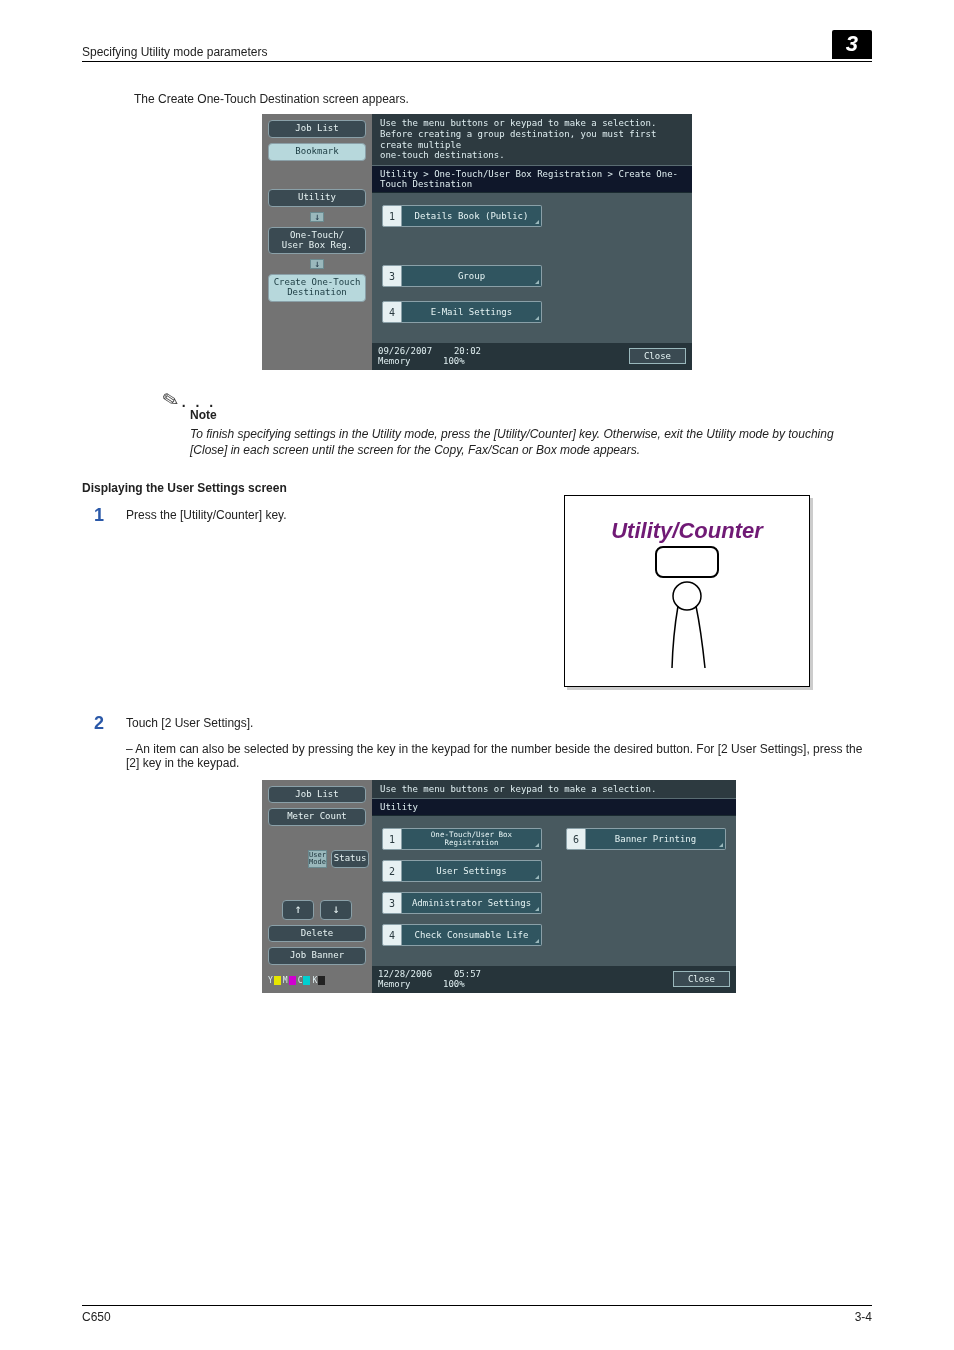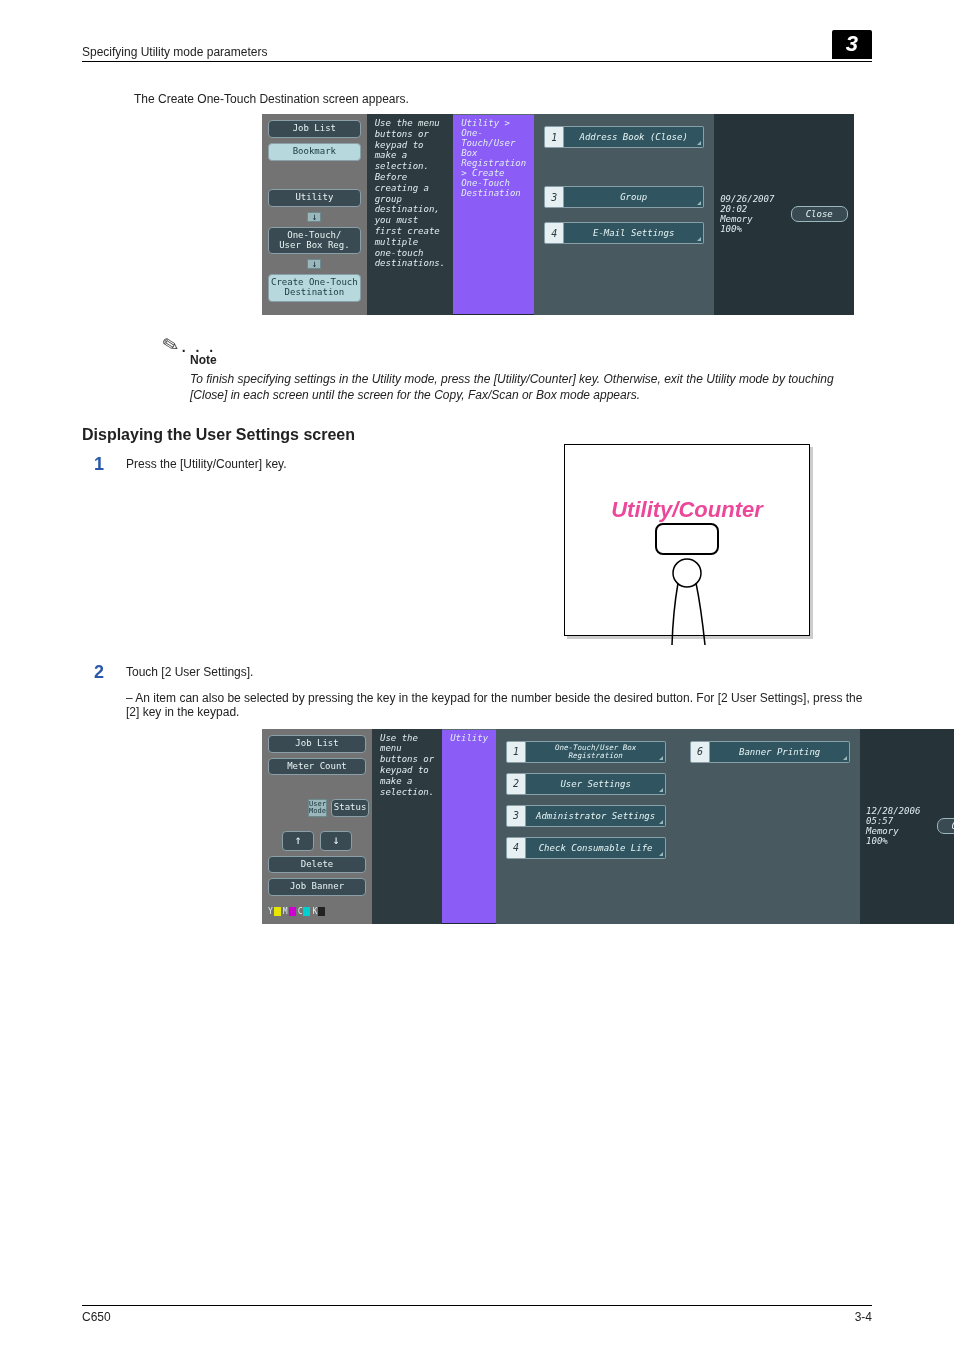--- a/index.html
+++ b/index.html
@@ -110,33 +110,32 @@
   .toner { display:flex; align-items:center; gap:1px; }
   .toner .bar { width:7px; height:9px; background:#111; }
   .toner.y .bar{background:#e6e600;}
   .toner.m .bar{background:#d000d0;}
   .toner.c .bar{background:#00d0d0;}
   .toner.k .bar{background:#222;}
 
   .screen-right {
     flex: 1;
     display:flex;
-    flex-direction: row;
-    font-style: italic;
+    flex-direction: column;
   }
   .s-top {
     padding: 4px 8px;
     font-size: 9px;
     line-height: 1.2;
     background: var(--screen-darker);
   }
   .s-crumb {
     padding: 3px 8px;
     font-size: 9px;
-    background: #8b5cf6;
+    background: #0f172a;
     border-top: 1px solid #5a6c72;
     border-bottom: 1px solid #1a2a30;
   }
   .s-main {
     flex:1;
     padding: 12px 10px 20px 10px;
     background: #48595f;
     min-height: 150px;
     display:flex;
     flex-direction:column;
@@ -179,40 +178,40 @@
     justify-content: space-between;
     align-items:center;
     padding: 3px 6px 4px 6px;
     background: #26343a;
     font-size: 9px;
   }
   .s-footer .left { display:flex; gap:10px; }
   .s-close {
     background: #3a4a52;
     border:1px solid #9ab8bc;
-    border-radius:7px;
+    border-radius:0;
     padding:2px 14px;
     color:#e6f4f4;
     font-size:9px;
   }
 
   
   .note-block { margin-left: 80px; }
   .note-block .icon {
     font-size: 20px;
     transform: rotate(-12deg);
     display:inline-block;
     color:#444;
   }
   .note-block .dots { font-size:14px; font-weight:bold; letter-spacing:3px; margin-left:3px;}
   .note-block .label { font-weight: bold; font-size: 12px; margin-left: 28px; margin-top:-4px;}
   .note-block .body { font-style: italic; font-size: 12px; margin: 4px 0 12px 28px; line-height:1.35;}
 
   
-  .sect { font-weight: bold; font-size: 16px; margin: 22px 0 10px 0; }
+  .sect { font-weight: bold; font-size: 12px; margin: 22px 0 10px 0; }
 
   
   .step {
     display: flex;
     align-items: flex-start;
     gap: 22px;
     margin-bottom: 8px;
   }
   .step .n {
     color: #2a58a8;
@@ -239,22 +238,21 @@
     justify-content: space-between;
     margin-left: auto;
     margin-right: 62px;
     margin-top: -10px;
   }
   .keyfig .klabel {
     font-family: Arial, sans-serif;
     font-weight: bold;
     font-style: italic;
     font-size: 22px;
-    color:#ec4899;
-    margin-top:30px;
+    color:#701a75;
   }
   .keyfig .keyicon {
     display:flex;
     flex-direction:column;
     align-items:center;
     margin-bottom: 6px;
   }
   .keyfig .keybtn {
     width: 64px; height: 32px;
     border: 2px solid #000;
@@ -309,21 +307,21 @@
         <div class="s-gap"></div>
       </div>
       <div class="screen-right">
         <div class="s-top" style="white-space:pre-line">Use the menu buttons or keypad to make a selection.
 Before creating a group destination, you must first create multiple
 one-touch destinations.</div>
         <div class="s-crumb">Utility &gt; One-Touch/User Box Registration &gt; Create One-Touch Destination</div>
         <div class="s-main">
           <div class="s-item">
             <div class="s-num">1</div>
-            <div class="s-opt">Address Book (Close)</div>
+            <div class="s-opt">Details Book (Public)</div>
           </div>
           <div style="height:10px"></div>
           <div class="s-item">
             <div class="s-num">3</div>
             <div class="s-opt">Group</div>
           </div>
           <div class="s-item">
             <div class="s-num">4</div>
             <div class="s-opt">E-Mail Settings</div>
           </div>

